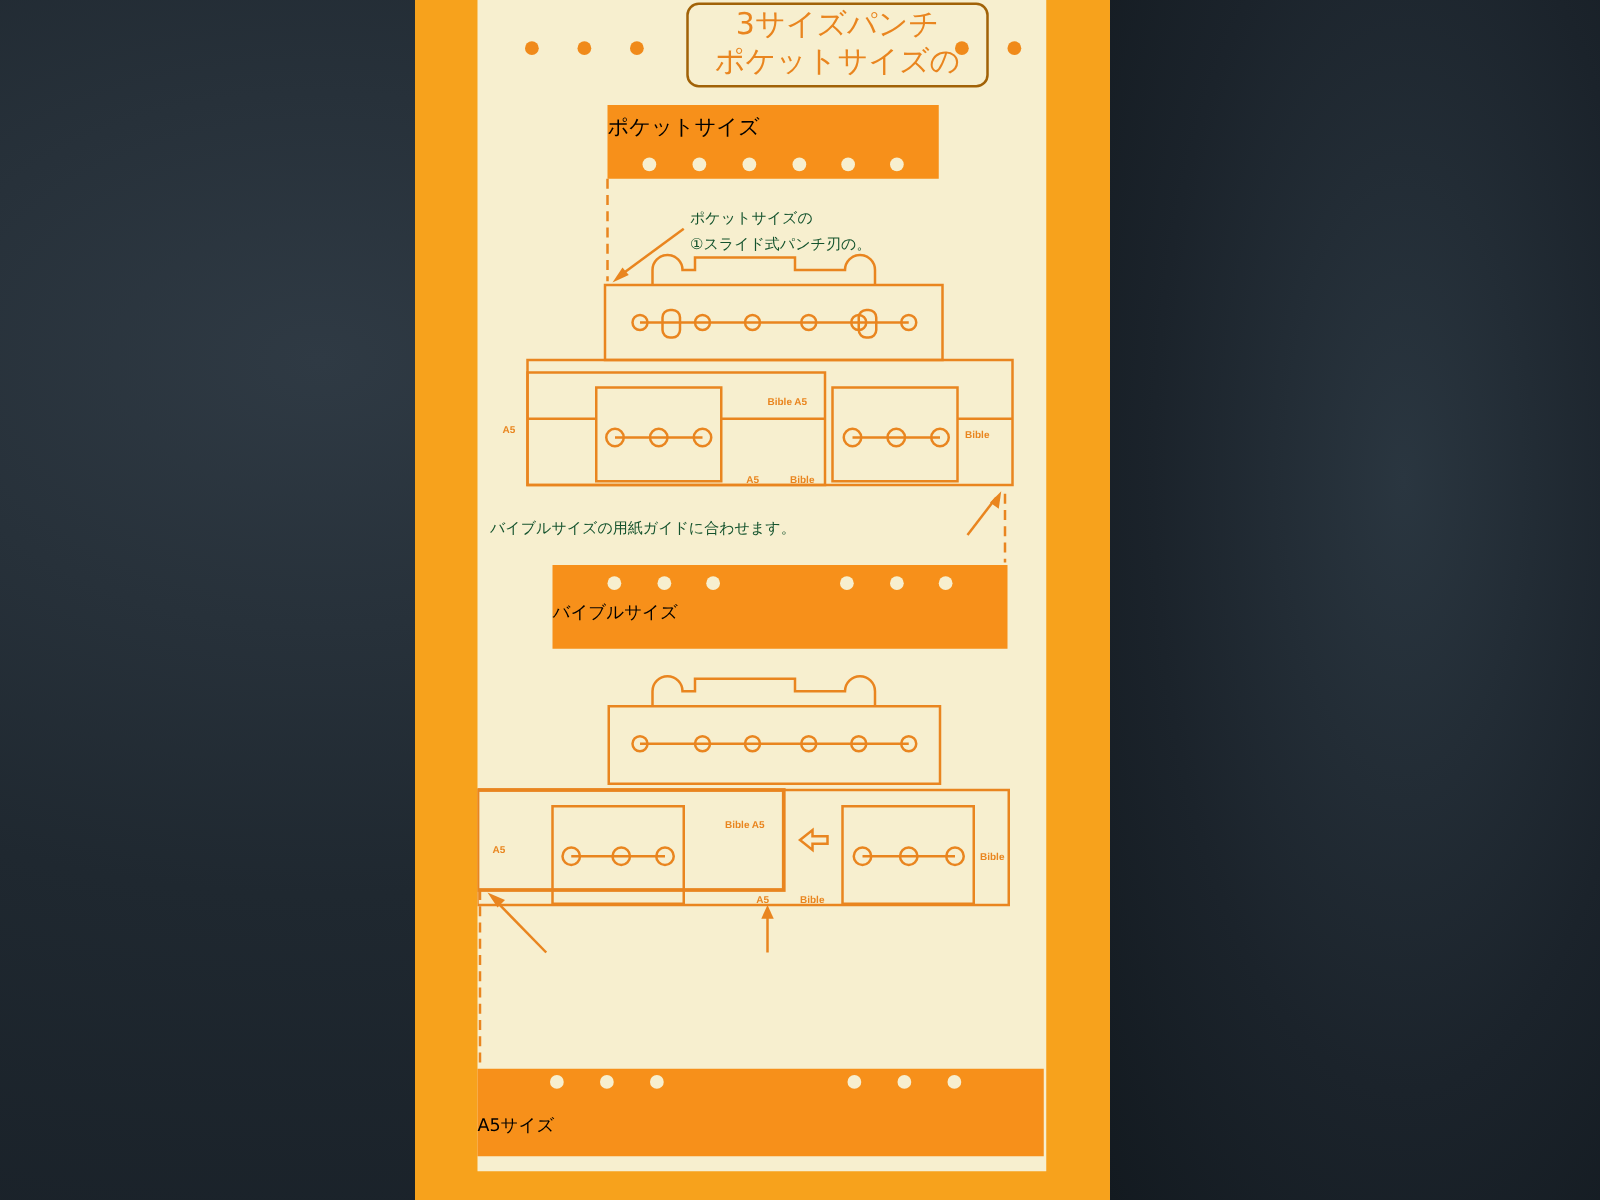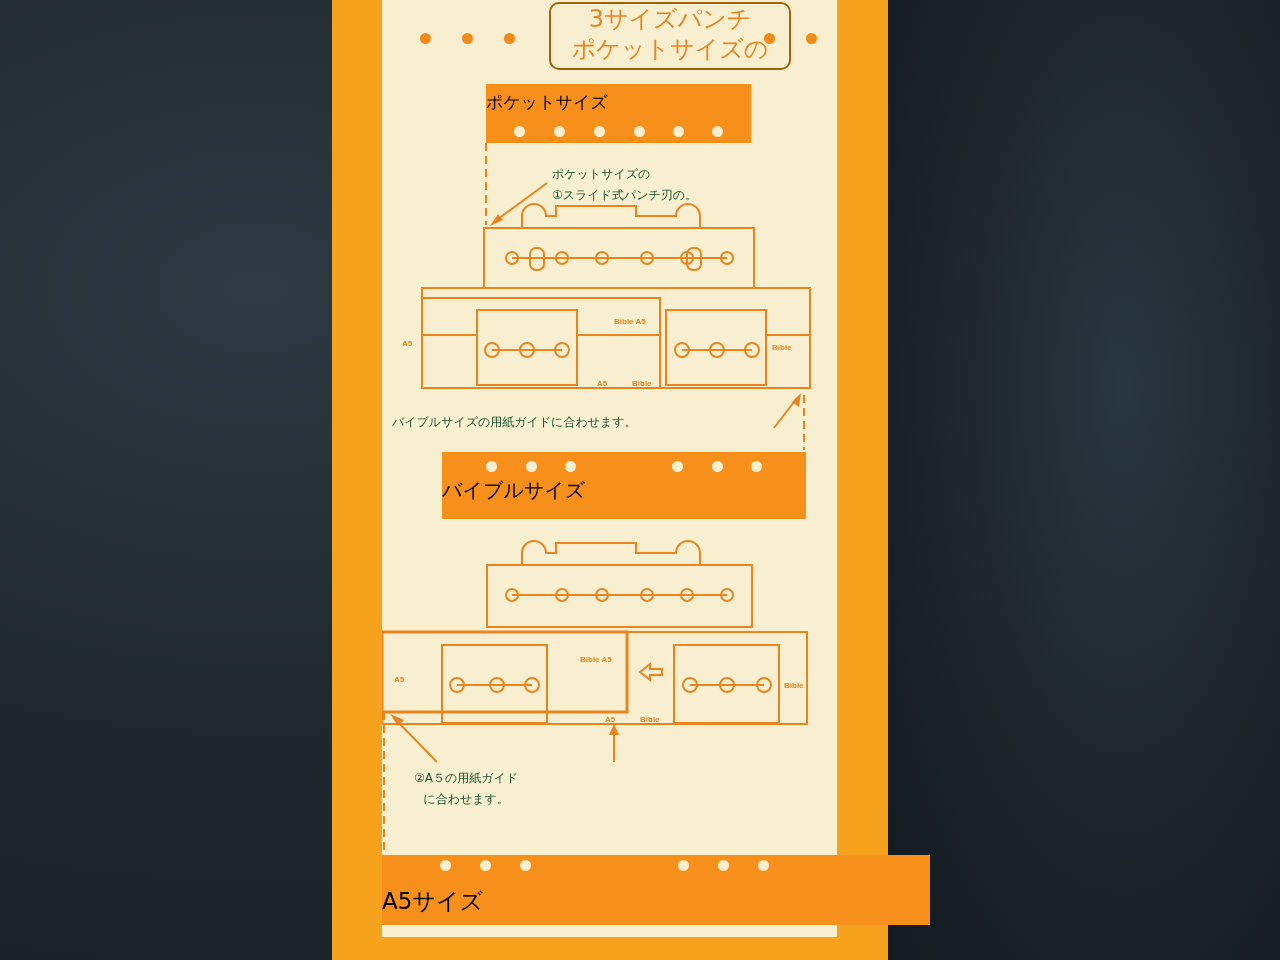--- a/index.html
+++ b/index.html
@@ -49,37 +49,33 @@
 
     <div class="label" style="left:170px;top:164px;text-align:left">
       <div>ポケットサイズの</div>
       <div>①スライド式パンチ刃の。</div>
     </div>
 
     <div class="label" style="left:10px;top:412px">
       <span>バイブルサイズの用紙ガイドに合わせます。</span>
     </div>
 
-    <div class="band" style="left:60px;top:452px;width:364px;height:67px;font-size:20px;line-height:20px">
+    <div class="band" style="left:60px;top:452px;width:364px;height:67px;font-size:14px;line-height:20px">
       <div style="height:28px"></div>
       <span>バイブルサイズ</span>
     </div>
     <div class="wdot" style="left:104px;top:461px"></div>
       <div class="wdot" style="left:144px;top:461px"></div>
     <div class="wdot" style="left:183px;top:461px"></div>
       <div class="wdot" style="left:290px;top:461px"></div>
     <div class="wdot" style="left:330px;top:461px"></div>
       <div class="wdot" style="left:369px;top:461px"></div>
 
-    <div class="label" style="left:32px;top:768px;text-align:center">
-      <div>②A５の用紙ガイド</div>
-      <div>に合わせます。</div>
-    </div>
 
-    <div class="band" style="left:0;top:855px;width:548px;height:70px;font-size:23px;line-height:20px">
+    <div class="band" style="left:0;top:855px;width:453px;height:70px;font-size:14px;line-height:20px">
       <div style="height:36px"></div>
       <span>A5サイズ</span>
     </div>
     <div class="wdot" style="left:58px;top:860px"></div>
       <div class="wdot" style="left:98px;top:860px"></div>
     <div class="wdot" style="left:138px;top:860px"></div>
       <div class="wdot" style="left:296px;top:860px"></div>
     <div class="wdot" style="left:336px;top:860px"></div>
       <div class="wdot" style="left:376px;top:860px"></div>
 

